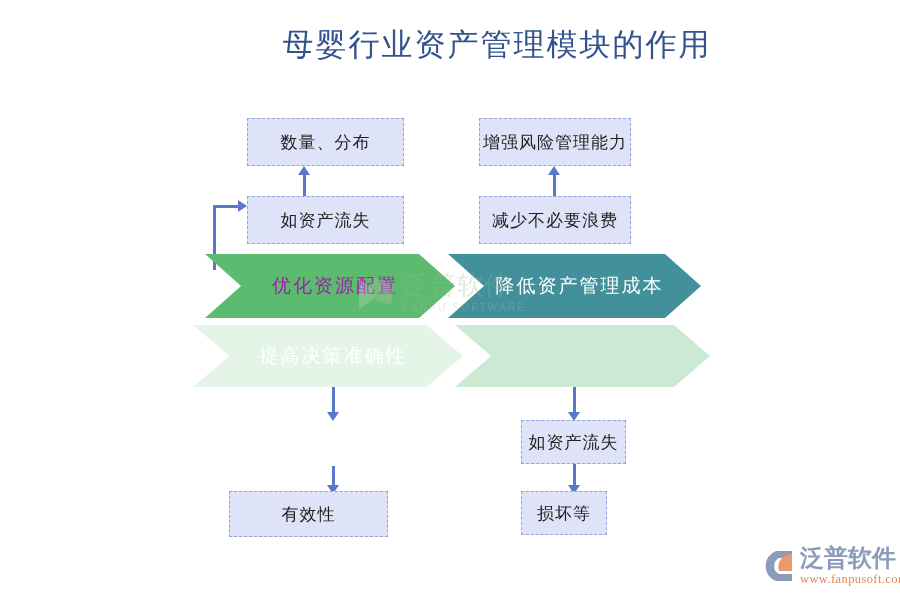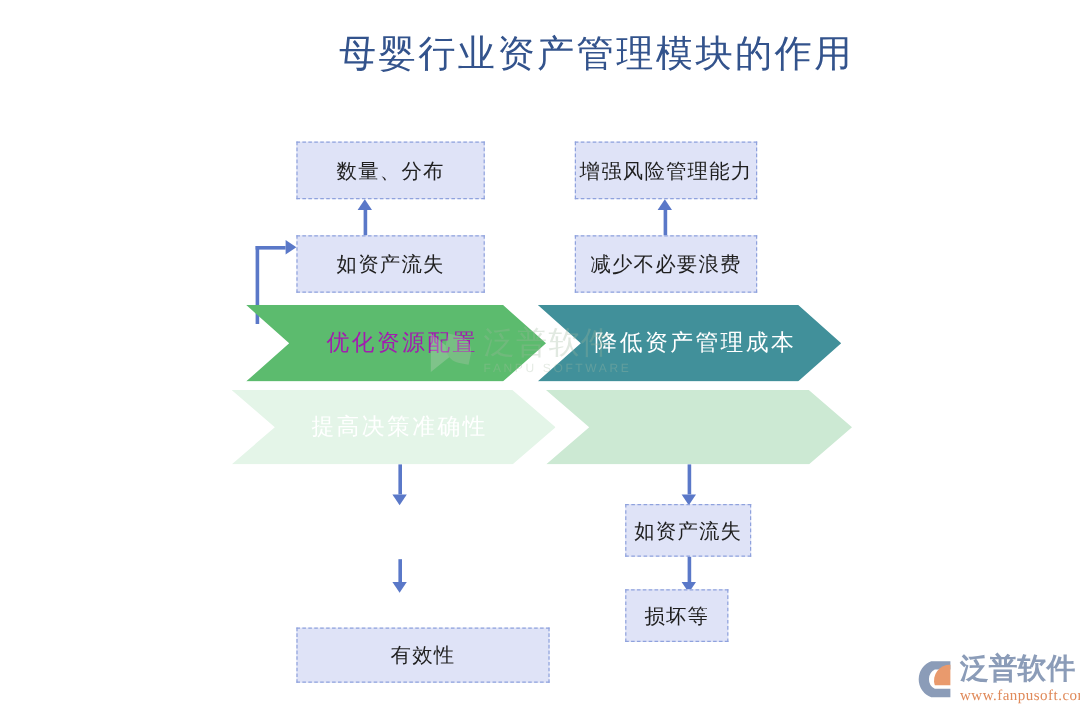--- a/index.html
+++ b/index.html
@@ -260,21 +260,21 @@
     <div class="chev-shape" style="background:#cce9d3;"></div>
   </div>
 
   <div class="conn conn-v" style="left:332px; top:387px; height:25px;"></div>
   <div class="arrow-down" style="left:327px; top:412px;"></div>
 
 
   <div class="conn conn-v" style="left:332px; top:466px; height:19px;"></div>
   <div class="arrow-down" style="left:327px; top:485px;"></div>
 
-  <div class="node-box" style="left:247px; top:491px; width:211px; height:46px;margin-top:32px;">
+  <div class="node-box" style="left:229px; top:491px; width:159px; height:46px;">
     <span>有效性</span>
   </div>
 
   <div class="conn conn-v" style="left:573px; top:387px; height:25px;"></div>
   <div class="arrow-down" style="left:568px; top:412px;"></div>
 
   <div class="node-box" style="left:521px; top:420px; width:105px; height:44px;">
     <span>如资产流失</span>
   </div>
 

